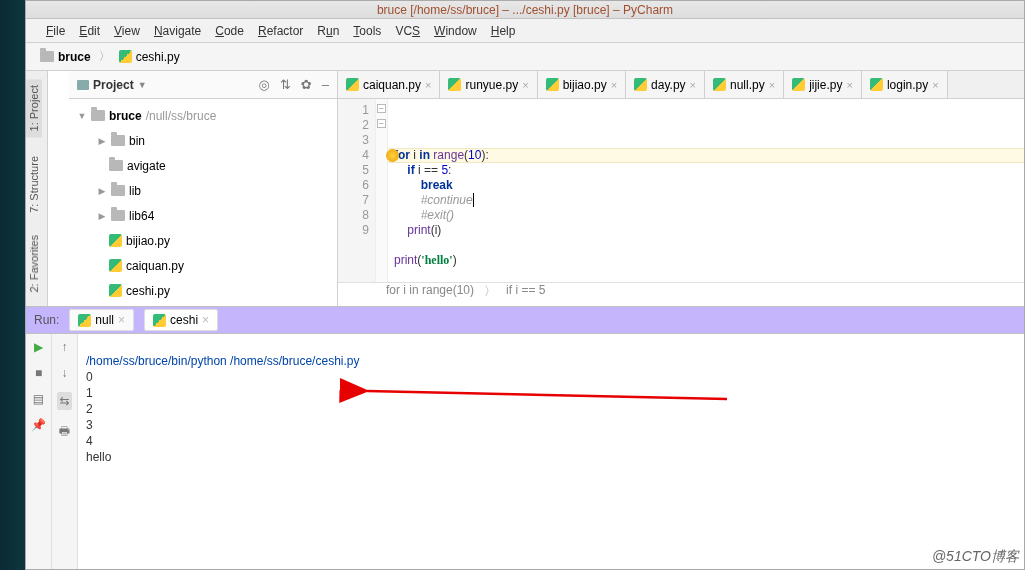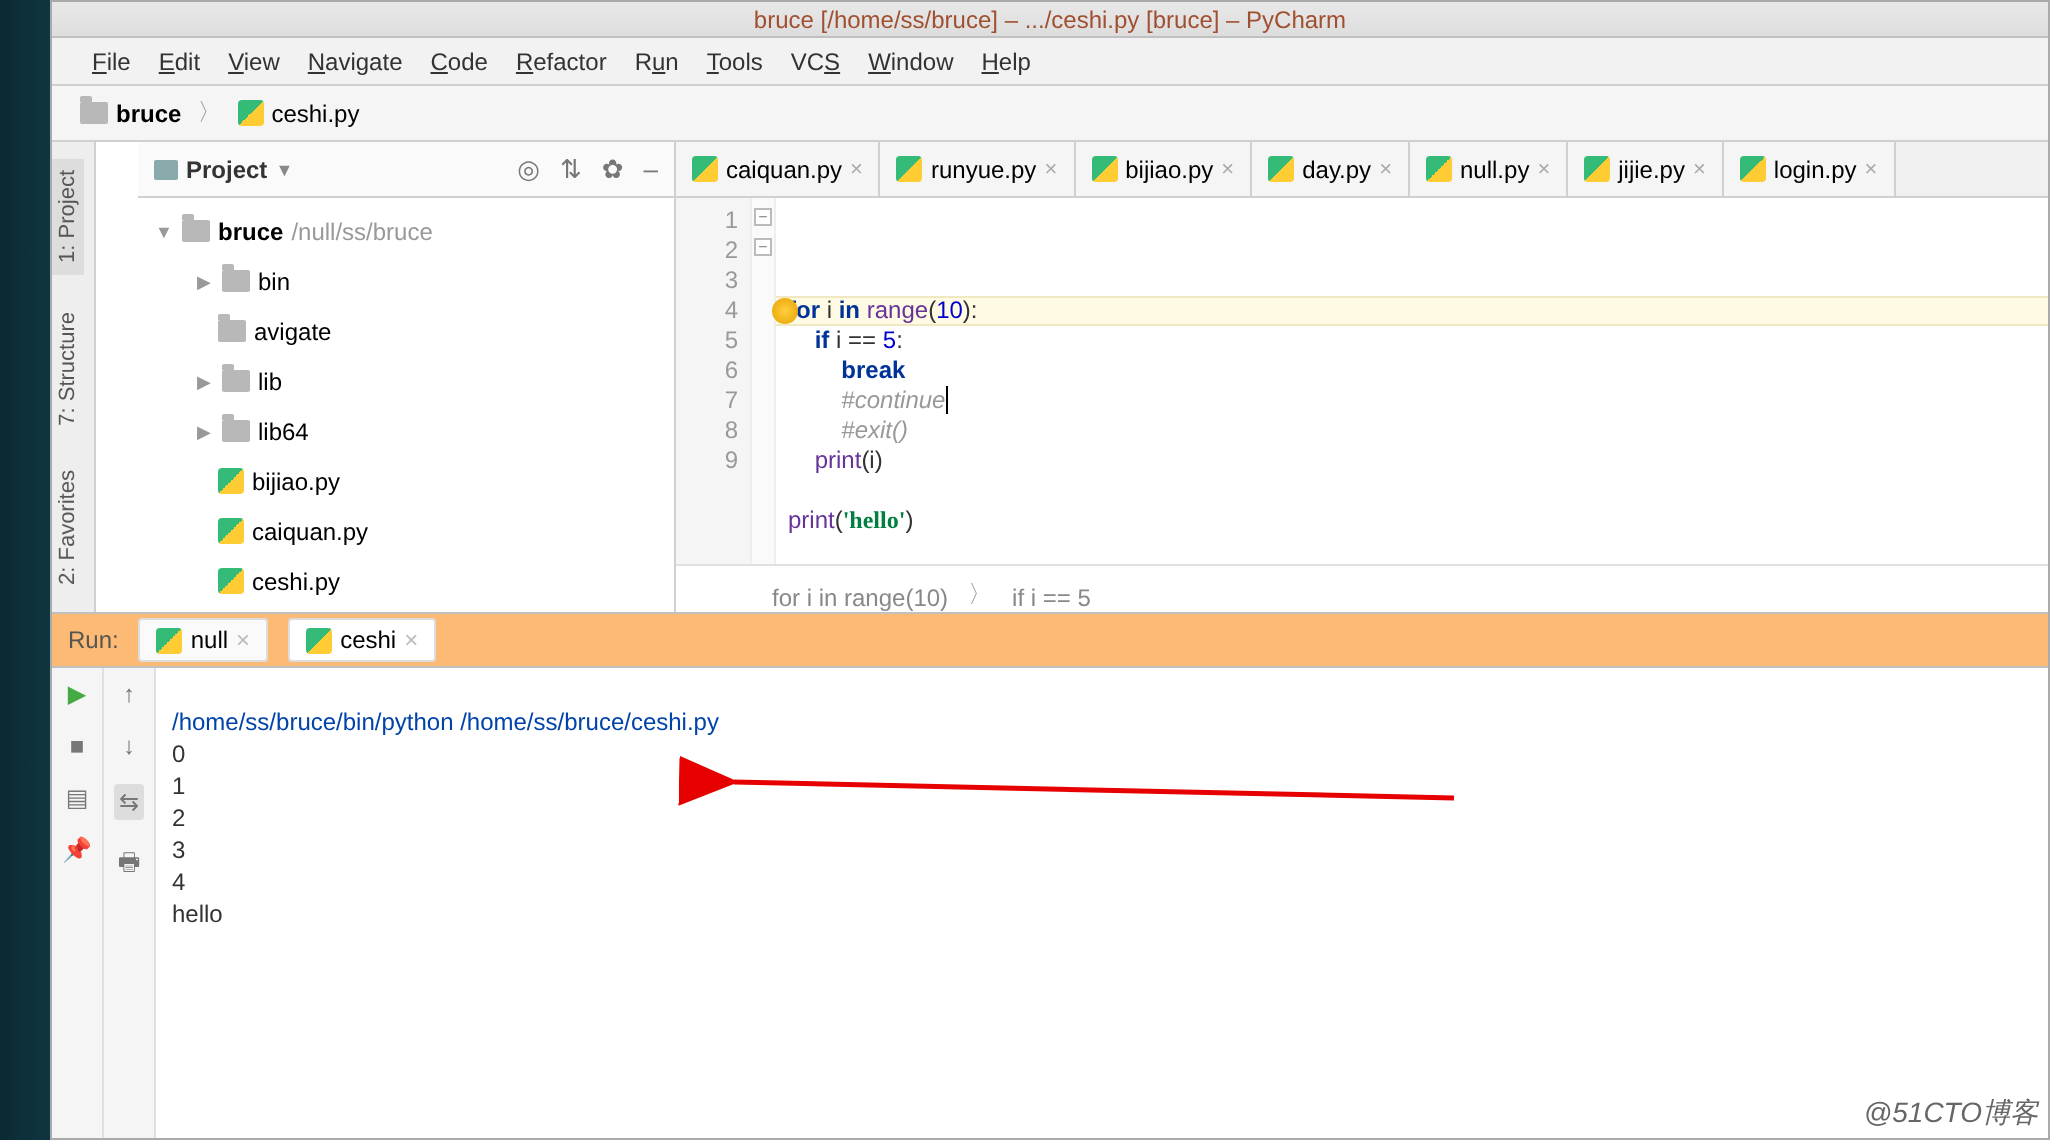--- a/index.html
+++ b/index.html
@@ -42,22 +42,22 @@
 .code { flex:1; font-family:Menlo,Consolas,monospace; font-size:12.5px; line-height:15px; padding:4px 6px; white-space:pre; color:#333; position:relative; }
 .hl-line { position:absolute; left:0; right:0; height:15px; background:#fffae3; border-top:1px solid #f0e8c0; border-bottom:1px solid #f0e8c0; z-index:0; }
 .bulb { position:absolute; width:13px; height:13px; background:radial-gradient(#ffd040,#e6a000); border-radius:50%; z-index:2; }
 .code pre { position:relative; z-index:1; }
 .kw { color:#003399; font-weight:bold; }
 .num { color:#0000cc; }
 .str { color:#008040; font-weight:bold;font-family:Liberation Serif, serif; }
 .com { color:#999; font-style:italic; }
 .fn { color:#663399; }
 .cursor-bar { display:inline-block; width:1px; height:14px; background:#000; vertical-align:text-bottom; }
-.crumbtrail { height:24px; border-top:1px solid #e0e0e0; display:flex; align-items:flex-end; padding:0 48px; color:#888; gap:8px; }
-.runbar { height:28px; background:#fdba74; border-top:1px solid #c0c0c0; border-bottom:1px solid #c0c0c0; display:flex; align-items:center; padding:0 8px; gap:10px; }
+.crumbtrail { height:24px; border-top:1px solid #e0e0e0; display:flex; align-items:flex-start; padding:0 48px; color:#888; gap:8px; }
+.runbar { height:28px; background:#c4b5fd; border-top:1px solid #c0c0c0; border-bottom:1px solid #c0c0c0; display:flex; align-items:center; padding:0 8px; gap:10px; }
 .runbar .lbl { color:#555; }
 .run-tab { display:flex; align-items:center; gap:4px; padding:3px 8px; background:#fafafa; border:1px solid #ddd; border-radius:2px; }
 .run-tab.active { background:#fff; }
 .run-tab .x { color:#bbb; }
 .console { flex:1; display:flex; background:#fff; min-height:0; position:relative; }
 .con-ctrl { width:26px; background:#f5f5f5; border-right:1px solid #e0e0e0; display:flex; flex-direction:column; align-items:center; padding-top:6px; gap:12px; font-size:13px; color:#777; }
 .con-ctrl .play { color:#4a4; }
 .con-ctrl2 { width:26px; background:#f5f5f5; border-right:1px solid #e0e0e0; display:flex; flex-direction:column; align-items:center; padding-top:6px; gap:12px; font-size:13px; color:#777; }
 .con-out { flex:1; font-family:Menlo,Consolas,monospace; font-size:12.5px; line-height:15px; padding:4px 8px; white-space:pre; color:#333; position:relative; }
 .con-path { color:#0044aa; }

